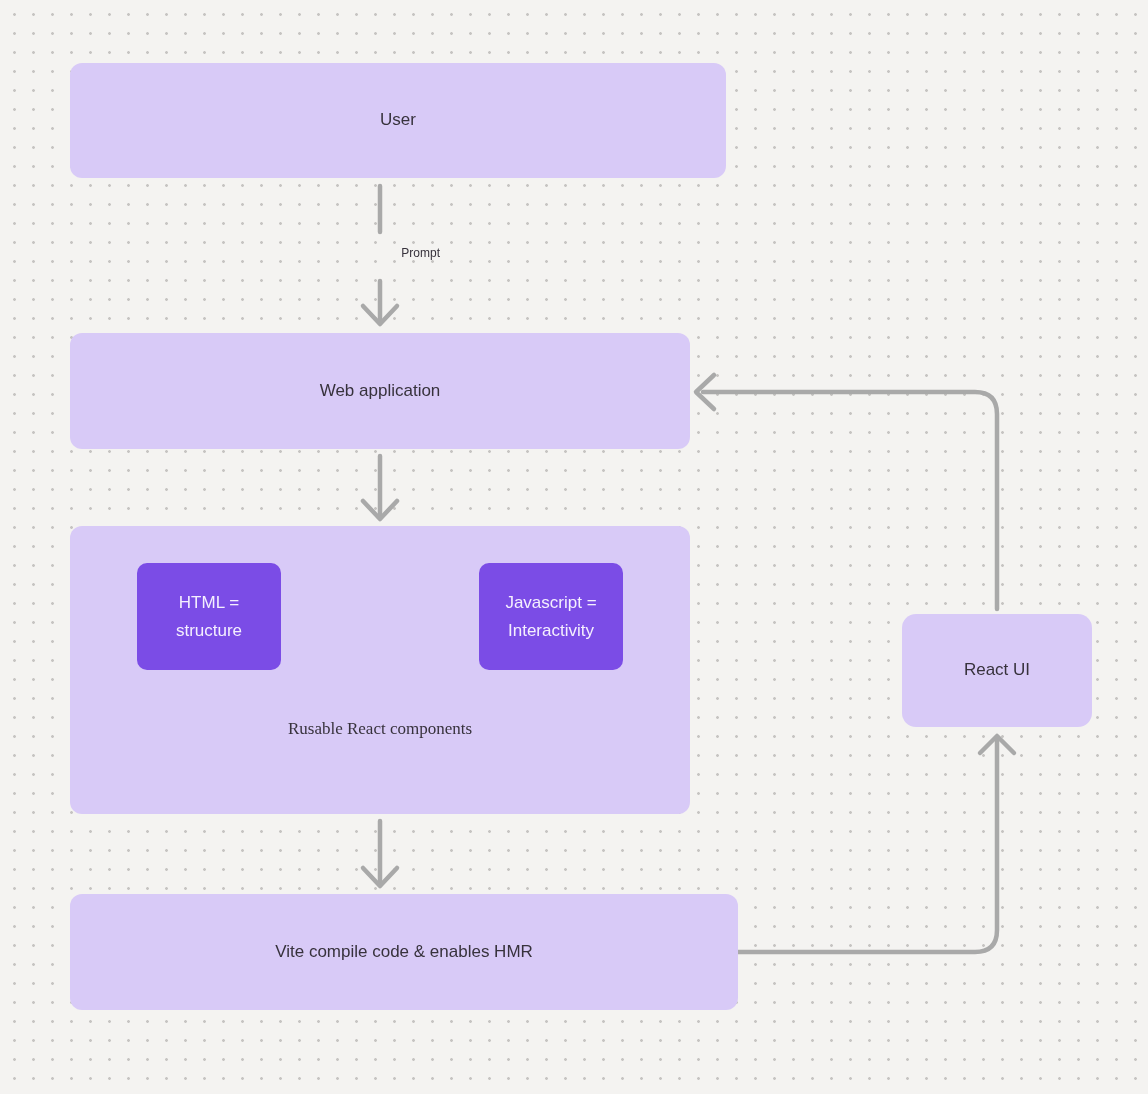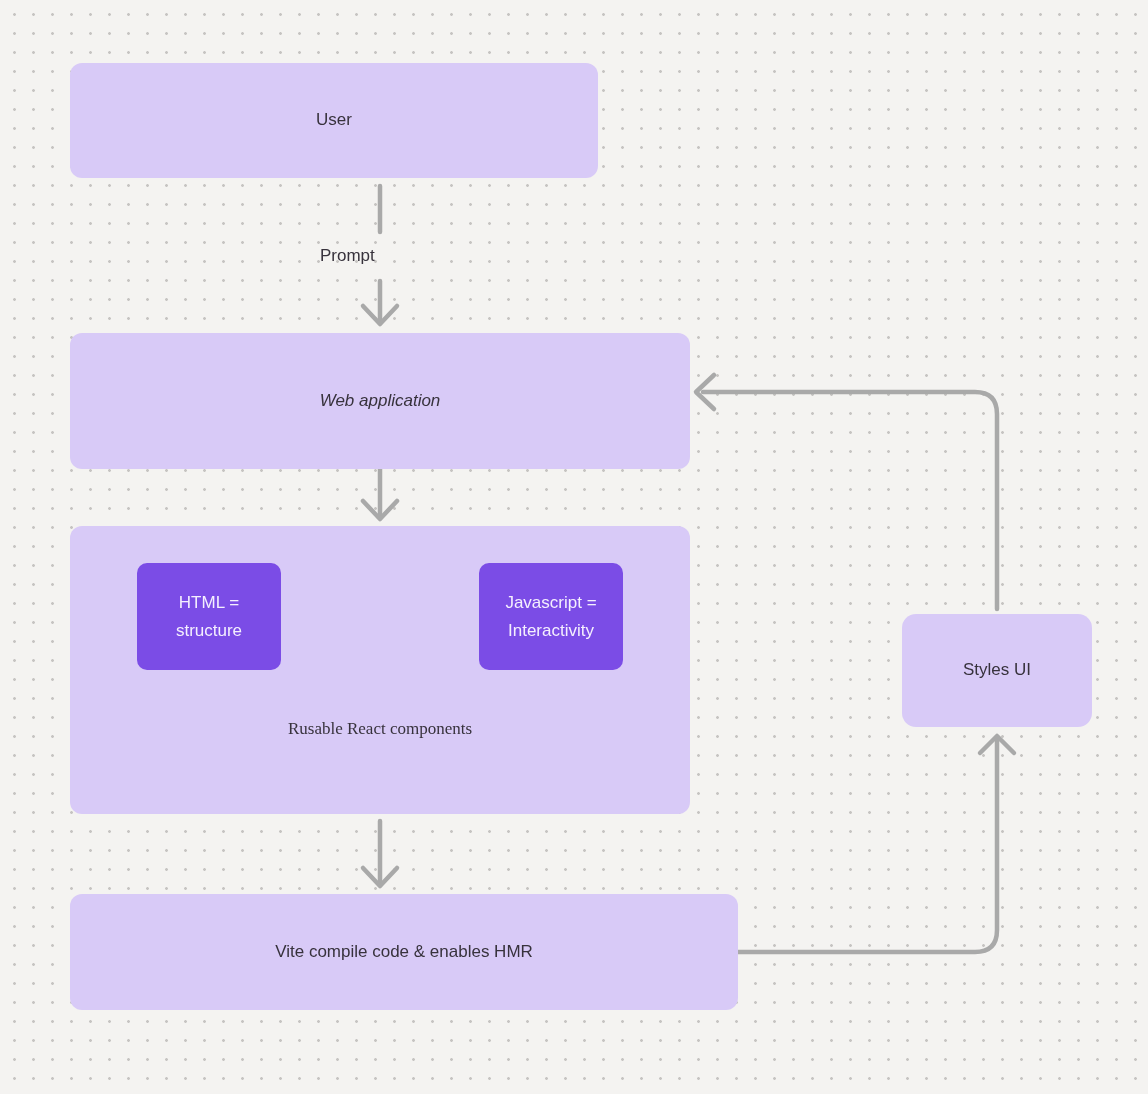--- a/index.html
+++ b/index.html
@@ -40,22 +40,22 @@
     background: var(--node-fill);
     border-radius: 12px;
     display: flex;
     align-items: center;
     justify-content: center;
     color: var(--text);
     font-size: 17px;
     line-height: 1.35;
     text-align: center;
   }
-  .node-user            { left: 70px;  top: 63px;  width: 528px; height: 115px; }
-  .node-web-application { left: 70px;  top: 333px; width: 620px; height: 136px; font-style: italic; }
+  .node-user            { left: 70px;  top: 63px;  width: 656px; height: 115px; }
+  .node-web-application { left: 70px;  top: 333px; width: 620px; height: 116px; }
   .node-group           { left: 70px;  top: 526px; width: 620px; height: 288px; display: block; }
   .node-vite            { left: 70px;  top: 894px; width: 668px; height: 116px; }
   .node-render-ui       { left: 902px; top: 614px; width: 190px; height: 113px; border-radius: 14px; }
   .chip {
     position: absolute;
     top: 37px;
     width: 144px;
     height: 107px;
     background: var(--chip-fill);
     border-radius: 10px;
@@ -79,23 +79,23 @@
     text-align: center;
     color: var(--text);
     font-size: 17px;
     font-family: Liberation Serif, serif;
   }
   .edge-label {
     position: absolute;
     left: 320px;
     top: 246px;
     width: 120px;
-    text-align: left;
+    text-align: right;
     color: var(--text);
-    font-size: 17px;
+    font-size: 12px;
   }
 </style>
 </head>
 <body>
 
 <div class="canvas">
 
   <svg class="connectors" width="1148" height="1094" viewBox="0 0 1148 1094">
 
     <path class="connector" d="M380 186 L380 232"></path>
@@ -135,16 +135,16 @@
       <span>Javascript = Interactivity</span>
     </div>
     <div class="group-caption">Rusable React components</div>
   </div>
 
   <div class="node node-vite">
     <span>Vite compile code &amp; enables HMR</span>
   </div>
 
   <div class="node node-render-ui">
-    <span>Styles UI</span>
+    <span>React UI</span>
   </div>
 
 </div>
 
 </body></html>

